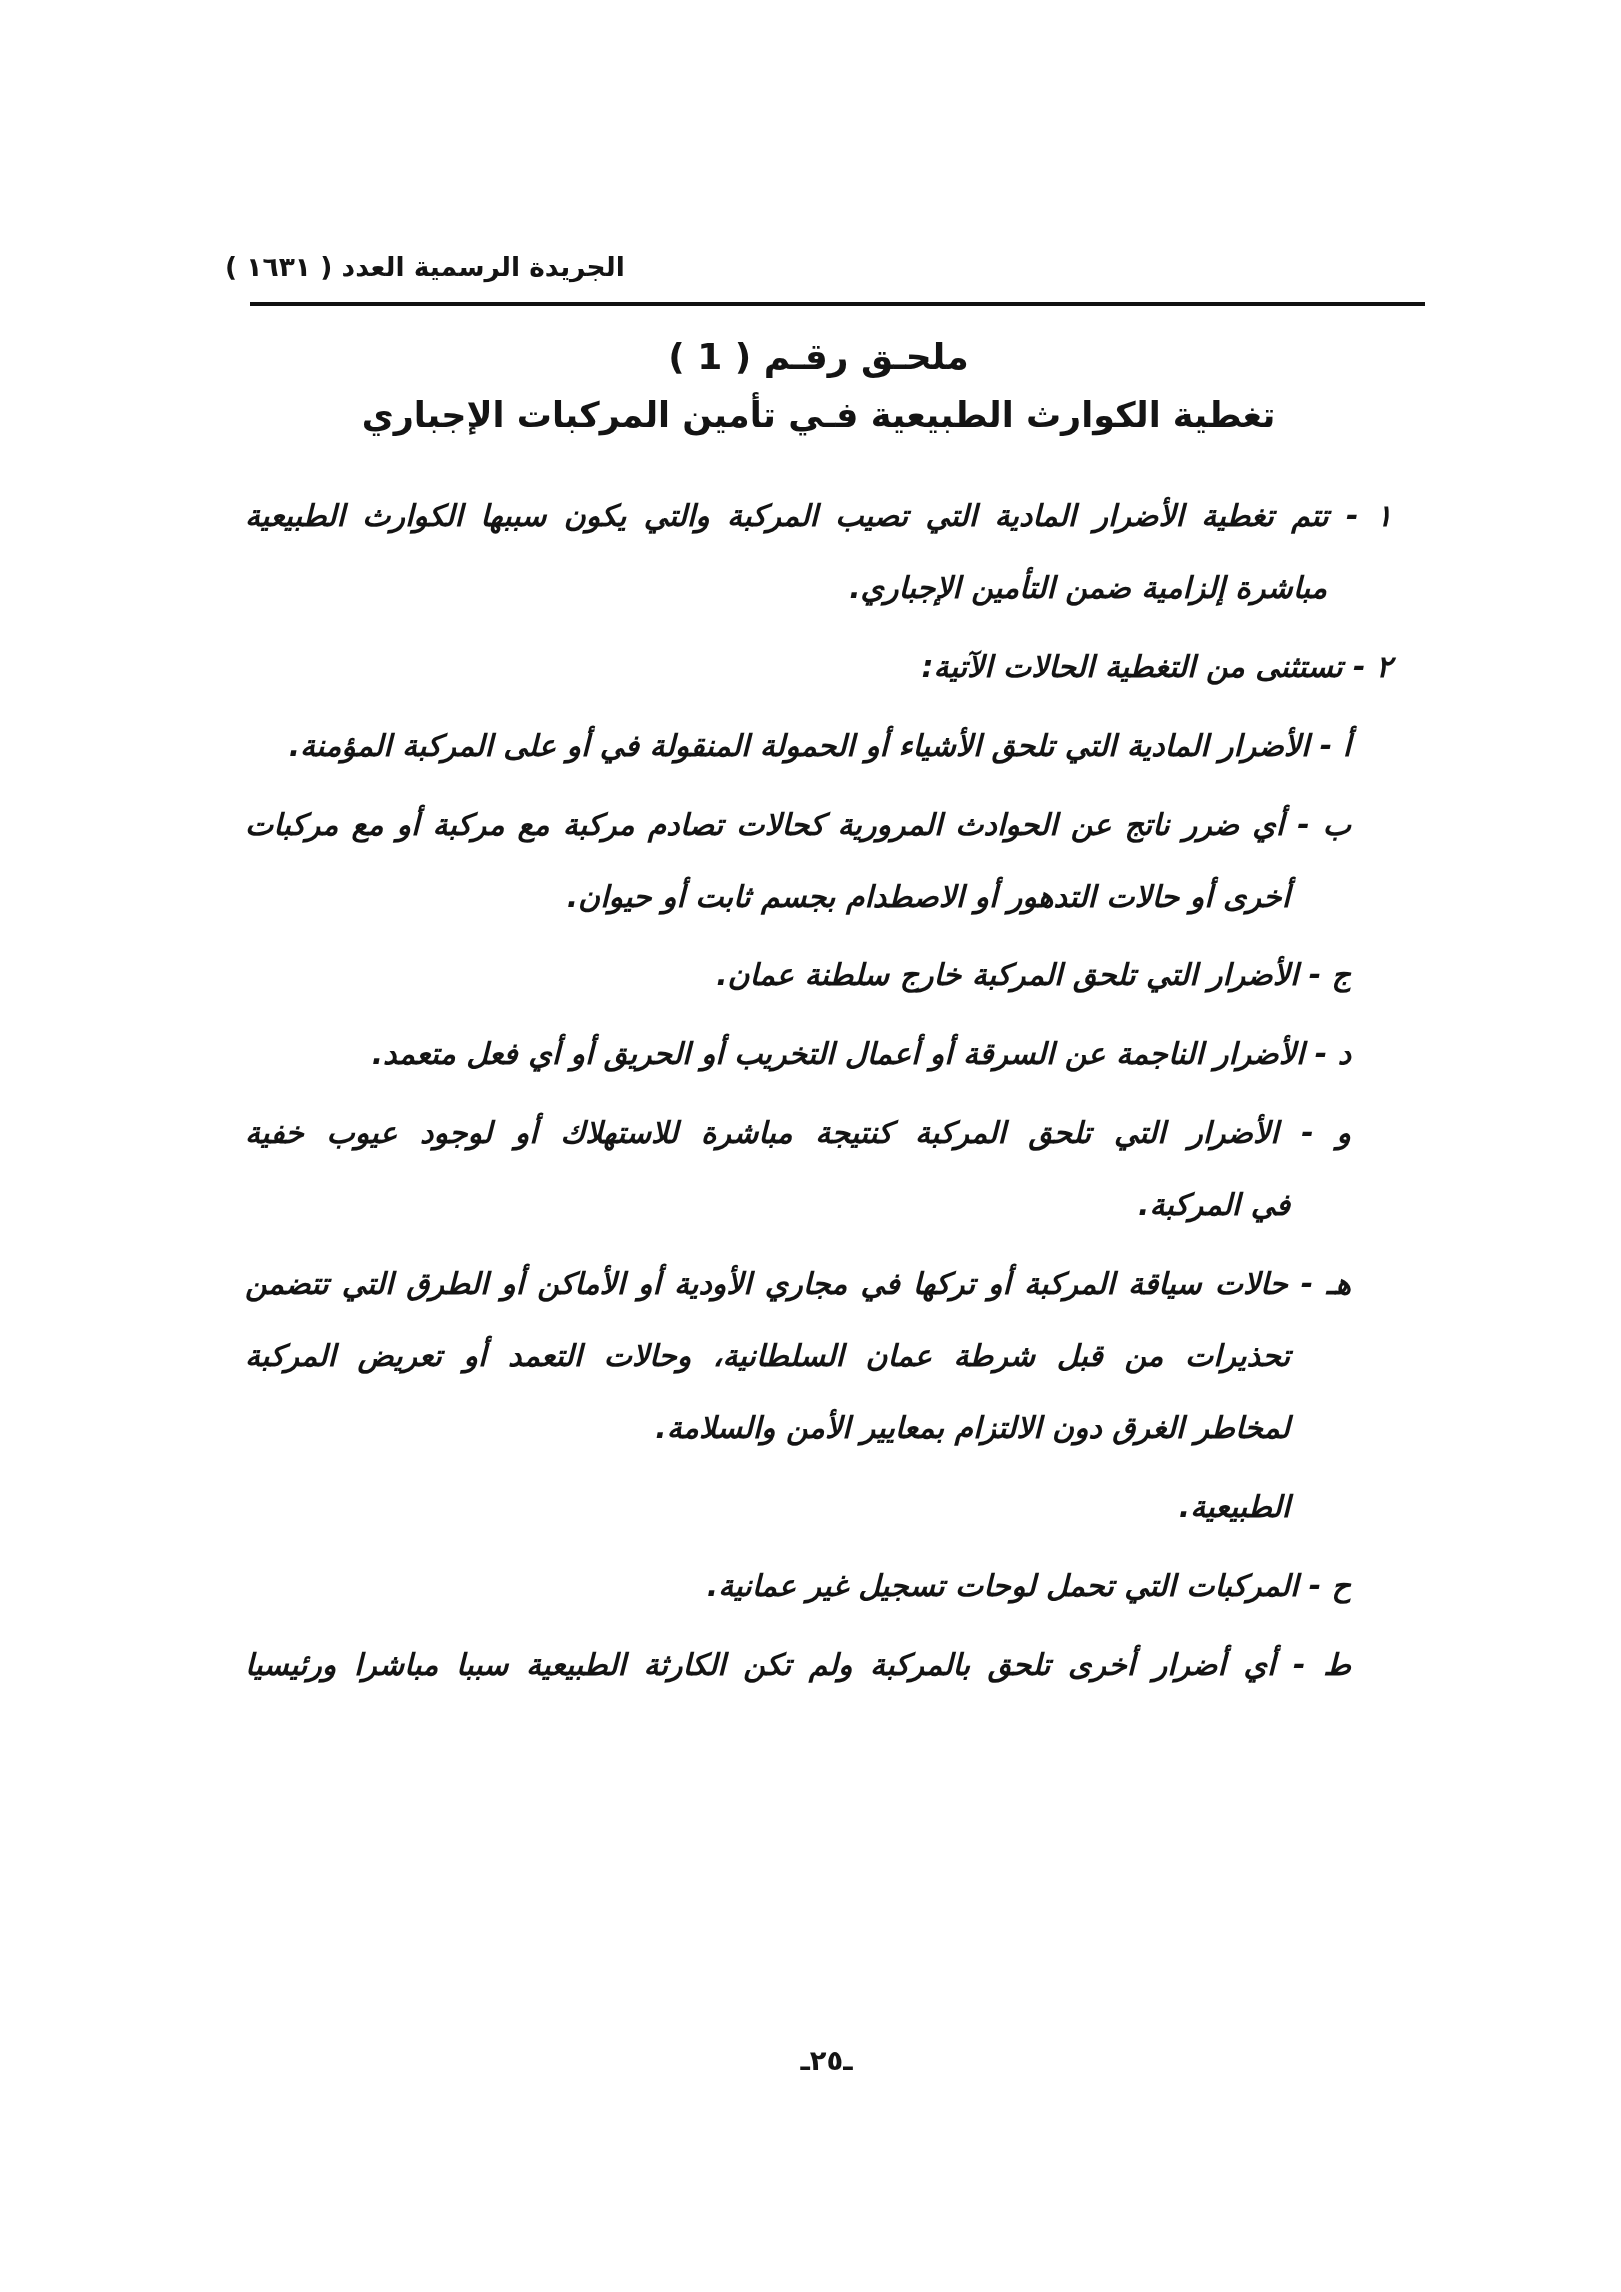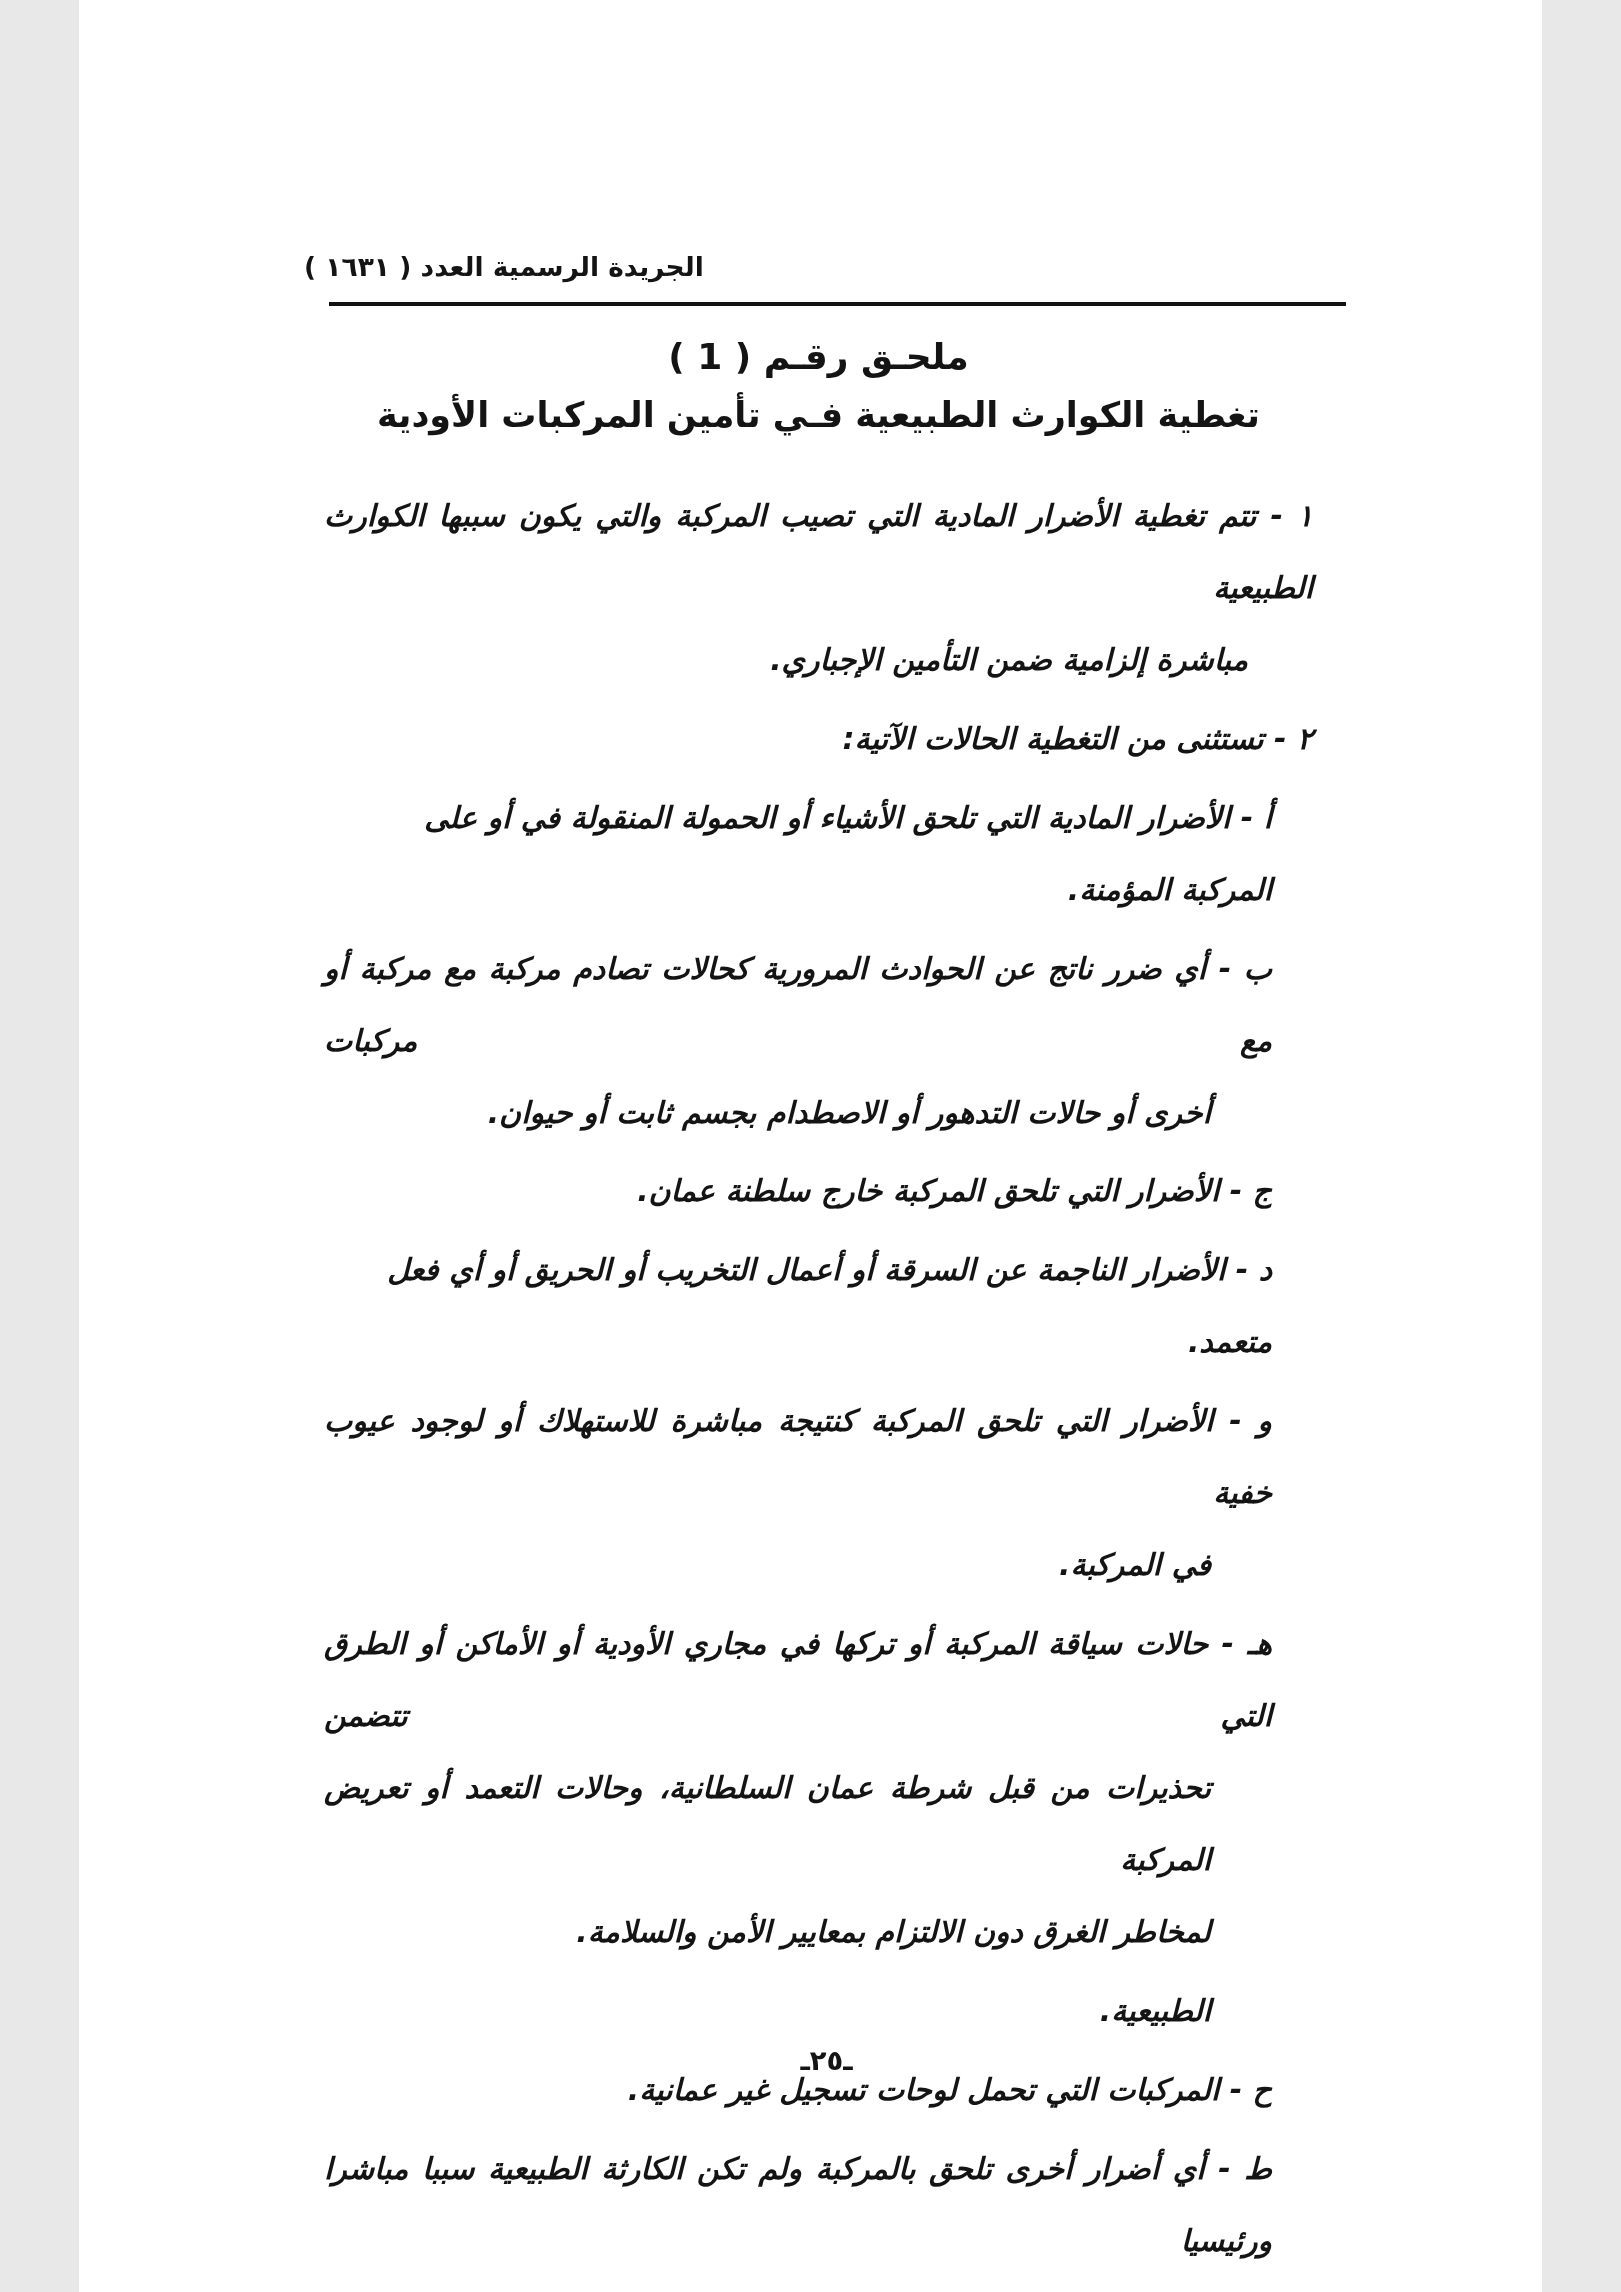--- a/index.html
+++ b/index.html
@@ -1,19 +1,19 @@
 <!DOCTYPE html>
 <html><head>
 <meta charset="utf-8">
 <style>
   * { margin: 0; padding: 0; box-sizing: border-box; }
   html, body { background: #e8e8e8; }
   .page {
     position: relative;
-    width: 1463px;
+    width: 1621px;
     height: 2293px;
     margin: 0 auto;
     background: #ffffff;
     color: #141414;
     font-family: "DejaVu Sans", sans-serif;
     font-weight: bold;
     overflow: hidden;
   }
   .page-inner { padding-top: 247px; }
 
@@ -81,21 +81,21 @@
 
 <div class="page">
   <div class="page-inner">
 
     <div class="gazette-header" lang="ar">الجريدة الرسمية العدد ( ١٦٣١ )</div>
 
     <div class="header-rule"></div>
 
     <div class="doc-title" lang="ar">ملحـق رقـم ( 1 )</div>
 
-    <div class="doc-subtitle" lang="ar">تغطية الكوارث الطبيعية فـي تأمين المركبات الأودية</div>
+    <div class="doc-subtitle" lang="ar">تغطية الكوارث الطبيعية فـي تأمين المركبات الإجباري</div>
 
     <div class="content" lang="ar">
         <div class="para number">
           <div class="line first fill"><span class="marker">١ - </span>تتم تغطية الأضرار المادية التي تصيب المركبة والتي يكون سببها الكوارث الطبيعية</div>
           <div class="line cont last">مباشرة إلزامية ضمن التأمين الإجباري.</div>
         </div>
         <div class="para number">
           <div class="line first last"><span class="marker">٢ - </span>تستثنى من التغطية الحالات الآتية:</div>
         </div>
         <div class="para letter">

